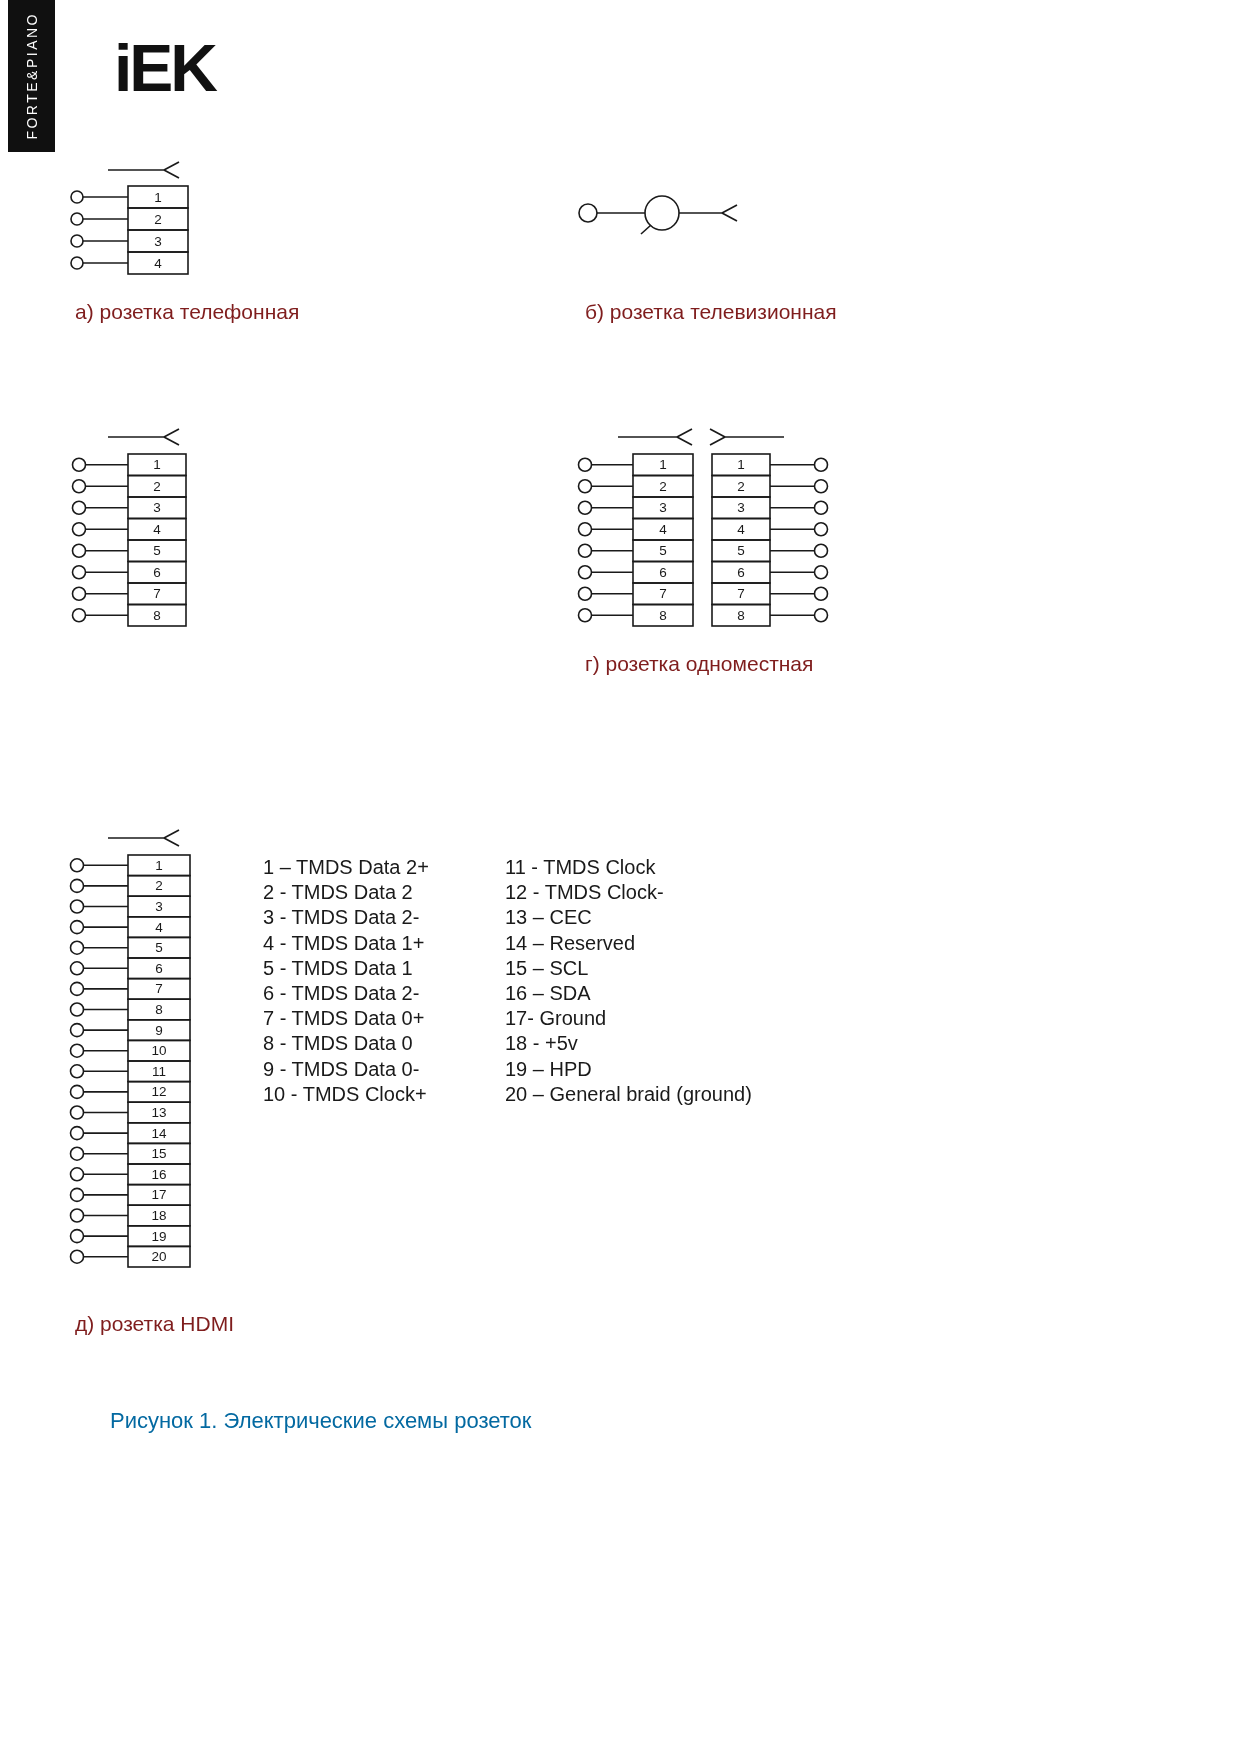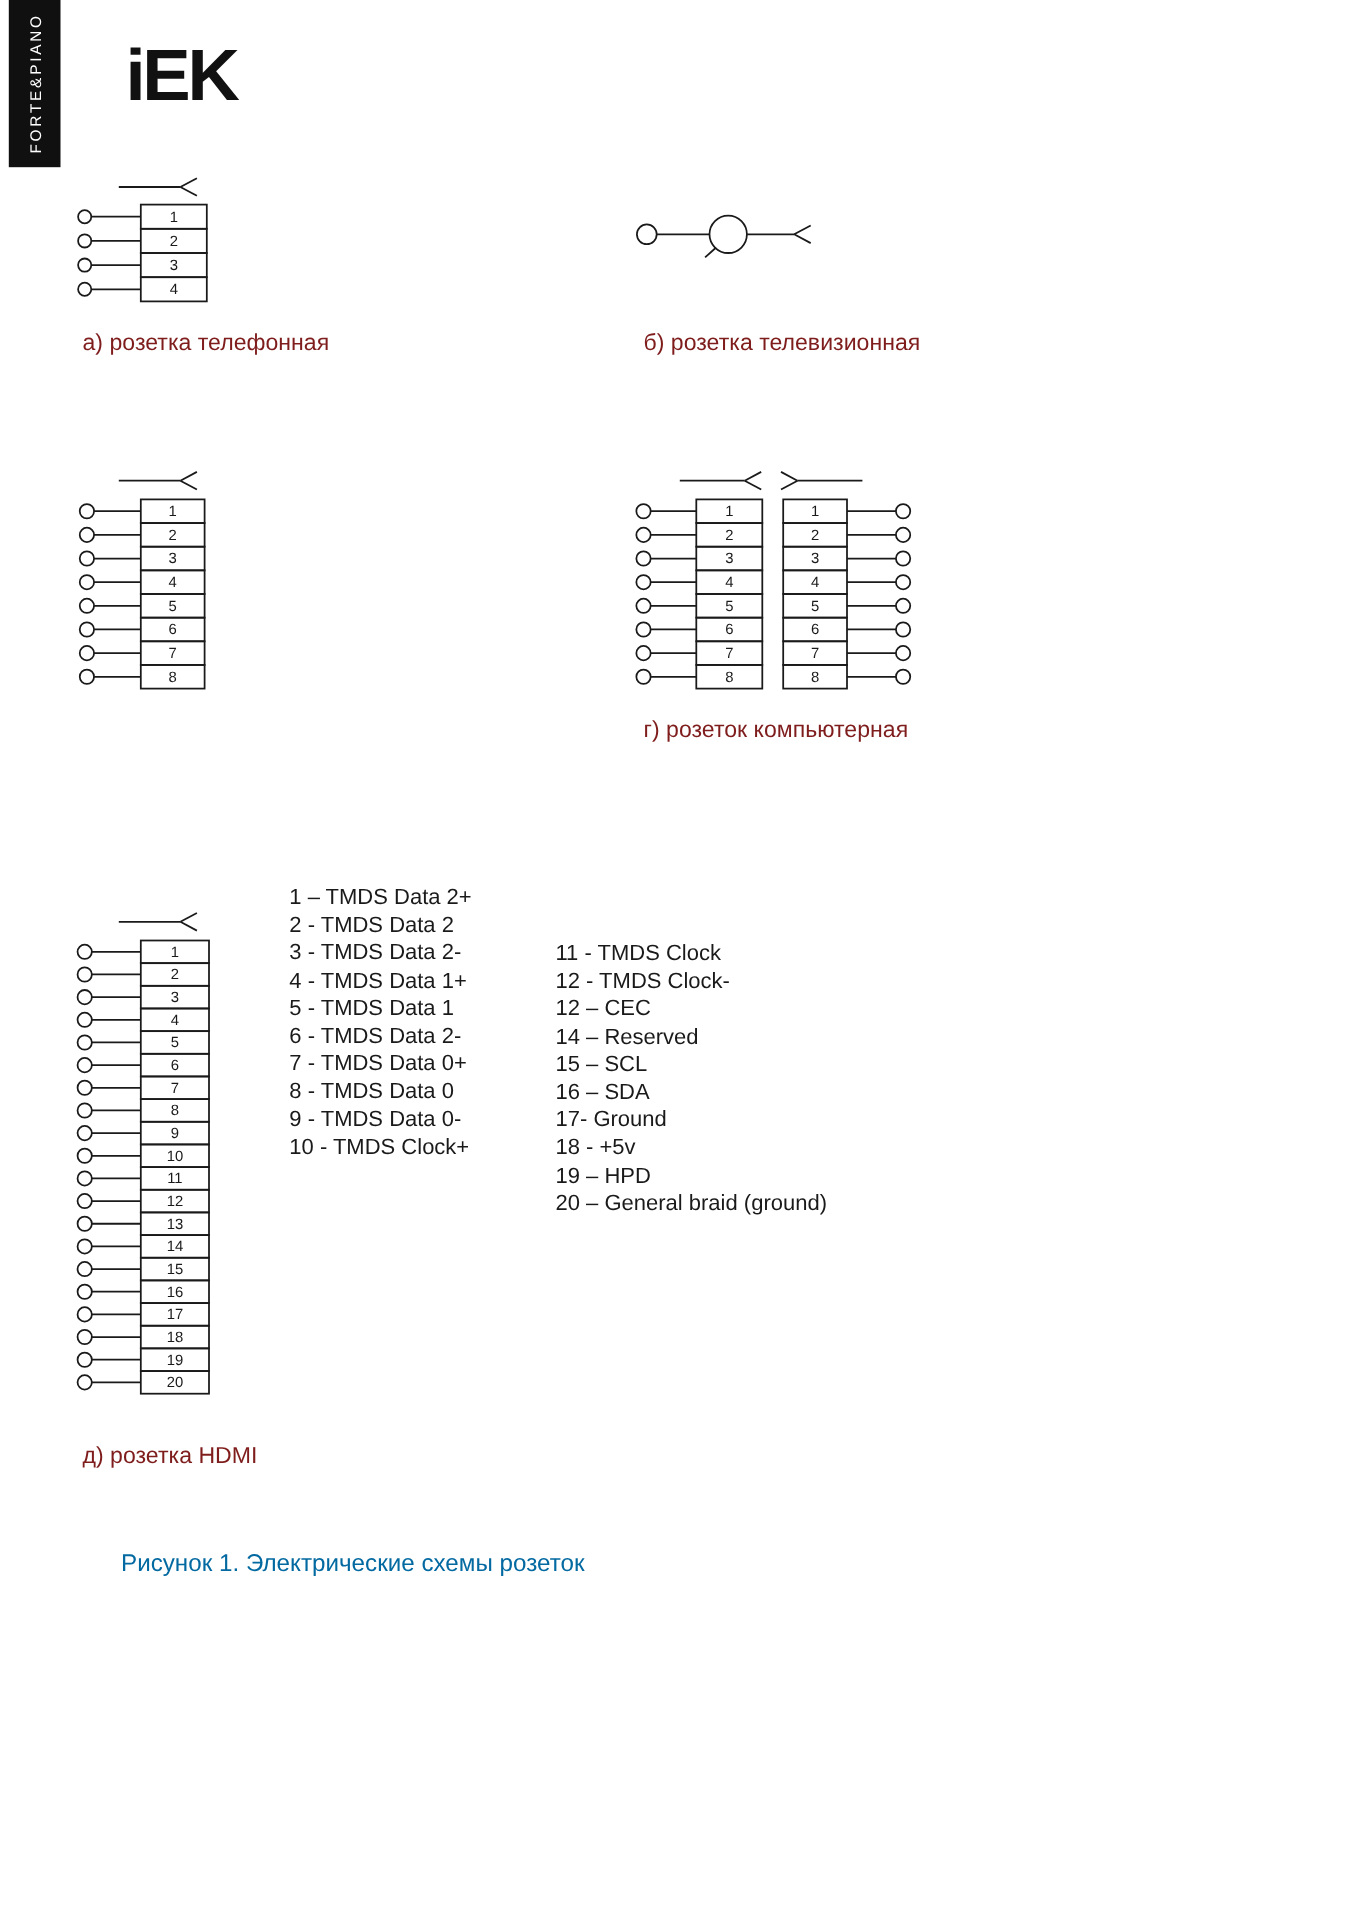--- a/index.html
+++ b/index.html
@@ -257,39 +257,39 @@
         <text x="99" y="422.6" text-anchor="middle" fill="#1a1a1a" stroke="none" font-size="13.5" font-family="&quot;Liberation Sans&quot;, sans-serif">19</text>
         <rect x="68" y="428.40000000000003" width="62" height="20.6"></rect>
         <circle cx="17" cy="438.70000000000005" r="6.5"></circle>
         <line x1="23.5" y1="438.70000000000005" x2="68" y2="438.70000000000005"></line>
         <text x="99" y="443.20000000000005" text-anchor="middle" fill="#1a1a1a" stroke="none" font-size="13.5" font-family="&quot;Liberation Sans&quot;, sans-serif">20</text>
       </g>
     </svg>
 
   <div class="dlabel" style="left:75px;top:300px">а) розетка телефонная</div>
   <div class="dlabel" style="left:585px;top:300px">б) розетка телевизионная</div>
-  <div class="dlabel" style="left:585px;top:652px">г) розеток компьютерная</div>
+  <div class="dlabel" style="left:585px;top:652px">г) розетка одноместная</div>
   <div class="dlabel" style="left:75px;top:1312px">д) розетка HDMI</div>
 
-  <div class="legend-col" style="left:263px;top:804px">
+  <div class="legend-col" style="left:263px;top:855px">
       <div class="legend-line">1 – TMDS Data 2+</div>
       <div class="legend-line">2 - TMDS Data 2</div>
       <div class="legend-line">3 - TMDS Data 2-</div>
       <div class="legend-line">4 - TMDS Data 1+</div>
       <div class="legend-line">5 - TMDS Data 1</div>
       <div class="legend-line">6 - TMDS Data 2-</div>
       <div class="legend-line">7 - TMDS Data 0+</div>
       <div class="legend-line">8 - TMDS Data 0</div>
       <div class="legend-line">9 - TMDS Data 0-</div>
       <div class="legend-line">10 - TMDS Clock+</div>
     </div>
   <div class="legend-col" style="left:505px;top:855px">
       <div class="legend-line">11 - TMDS Clock</div>
       <div class="legend-line">12 - TMDS Clock-</div>
-      <div class="legend-line">12 – CEC</div>
+      <div class="legend-line">13 – CEC</div>
       <div class="legend-line">14 – Reserved</div>
       <div class="legend-line">15 – SCL</div>
       <div class="legend-line">16 – SDA</div>
       <div class="legend-line">17- Ground</div>
       <div class="legend-line">18 - +5v</div>
       <div class="legend-line">19 – HPD</div>
       <div class="legend-line">20 – General braid (ground)</div>
     </div>
 
   <div class="caption" style="left:110px;top:1408px">Рисунок 1. Электрические схемы розеток</div>

